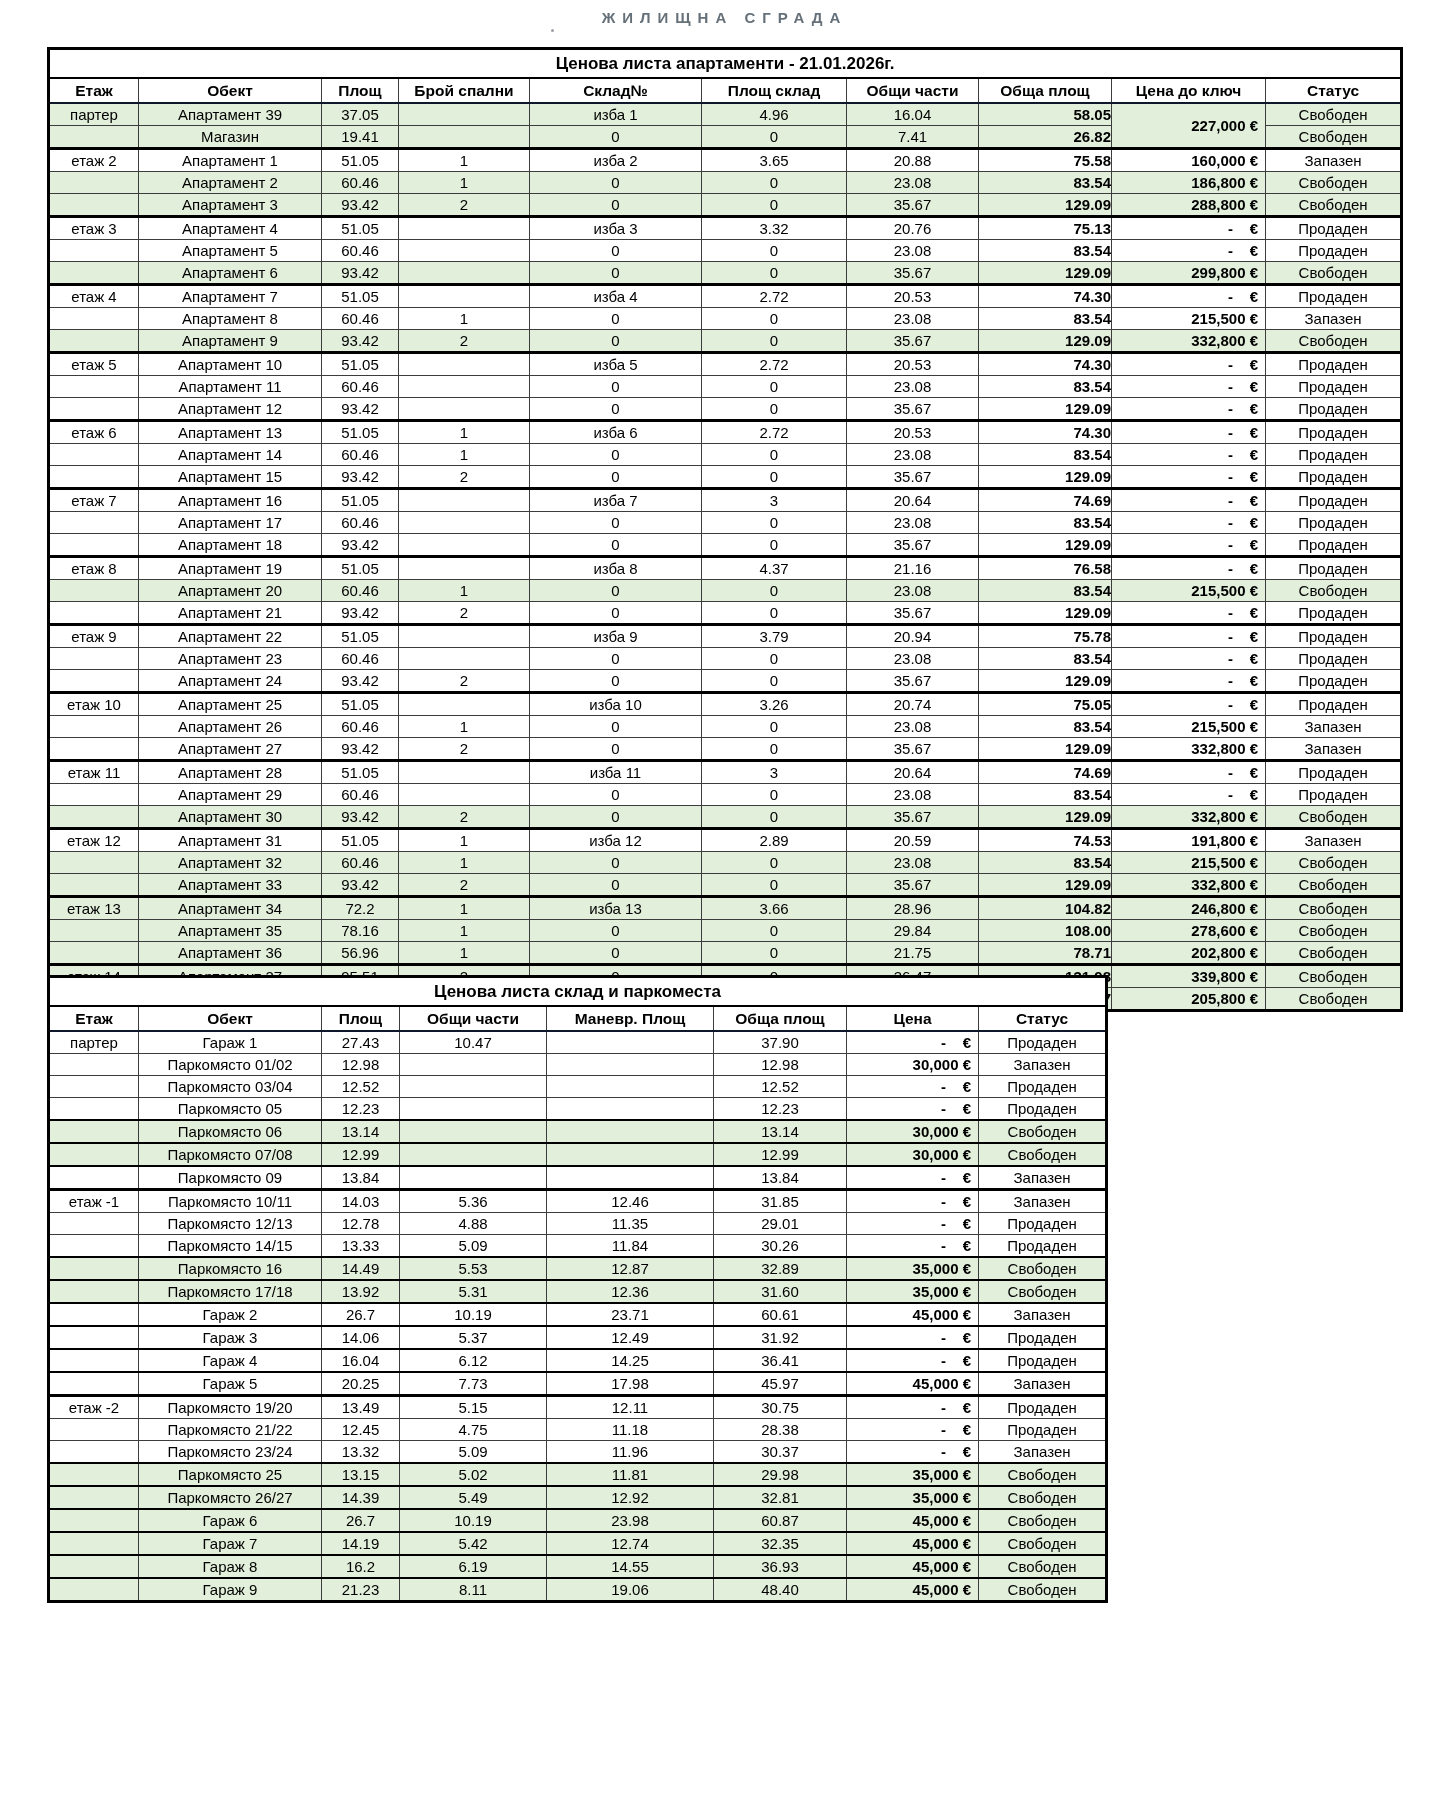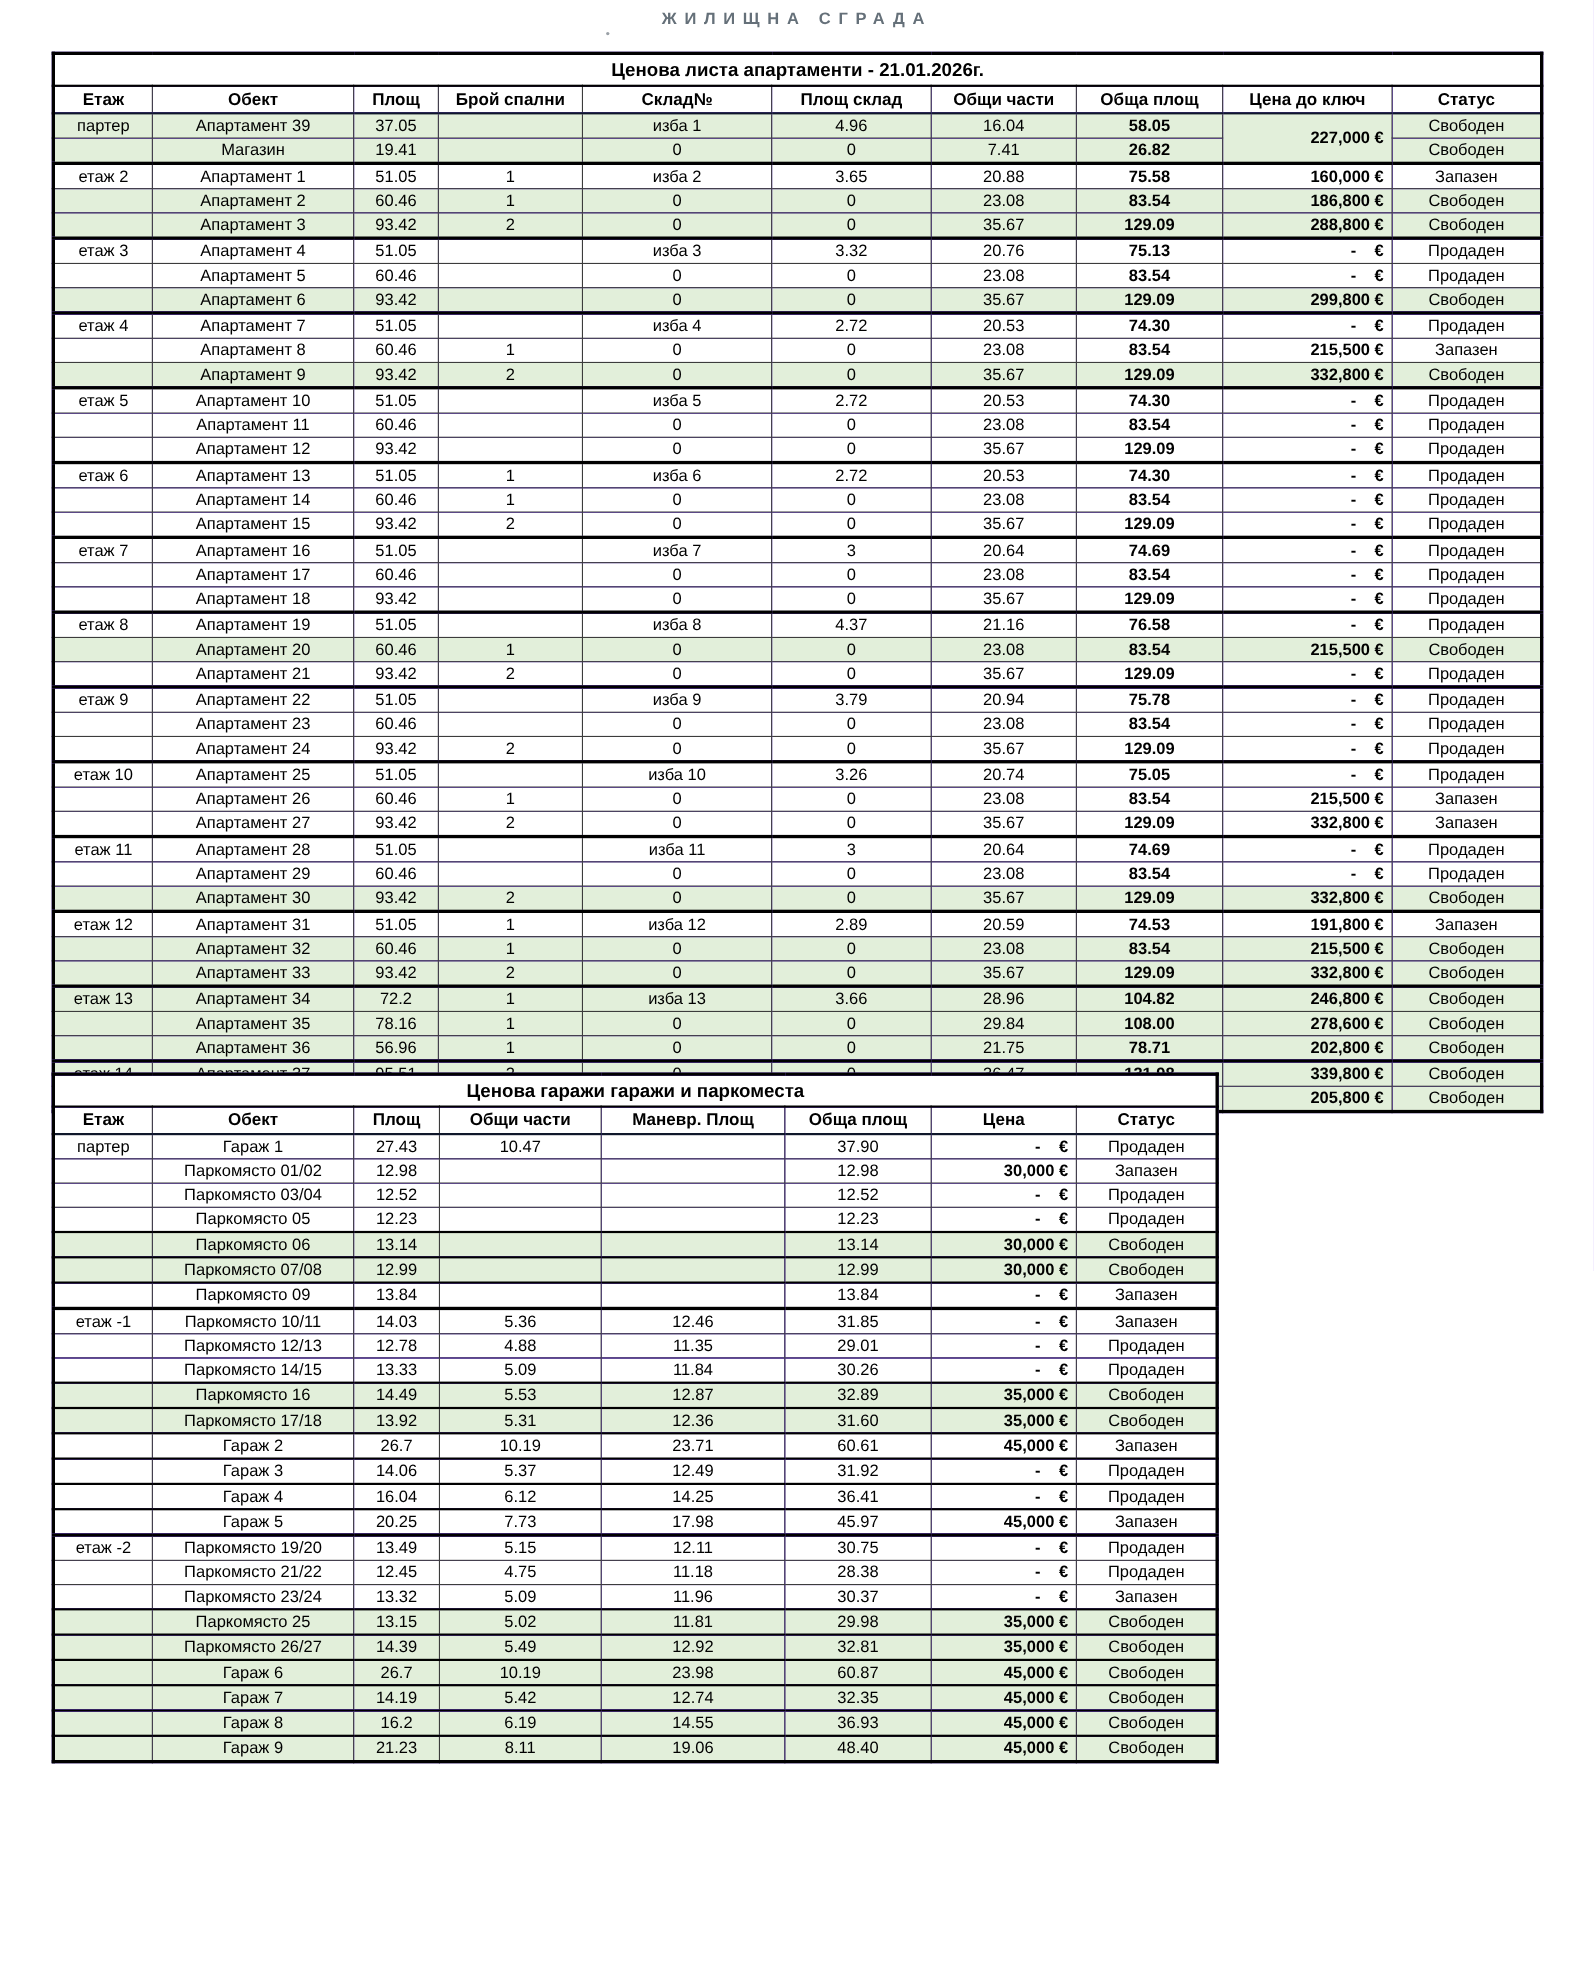--- a/index.html
+++ b/index.html
@@ -19,21 +19,21 @@
   th.title{
     height:27px;font-size:17px;font-weight:bold;text-align:center;
     border-bottom:2px solid #000;background:#fff;
   }
   th.head{
     height:23px;font-size:15.5px;font-weight:bold;text-align:center;
     border-bottom:2px solid #0f172a;background:#fff;
   }
   td{height:21px;line-height:21px;font-size:15px;text-align:center;background:#fff;}
   td.g{background:#e2efda;}
-  td.b{font-weight:bold;}
+  td.b{font-weight:bold;text-align:right;}
   td.price{font-weight:bold;text-align:right;padding-right:7px;}
   td.bt2{border-top:2px solid #000;}
   td.bt3{border-top:3px solid #000;}
 </style>
 </head>
 <body>
 
 <div class="logo">ЖИЛИЩНА СГРАДА</div>
 <div class="stray-dot"></div>
 
@@ -556,21 +556,21 @@
       <col style="width:183px">
       <col style="width:78px">
       <col style="width:147px">
     <col style="width:167px">
       <col style="width:133px">
       <col style="width:132px">
       <col style="width:128px">
   </colgroup>
   <thead>
     <tr>
-      <th class="title" colspan="8">Ценова гаражи гаражи и паркоместа</th>
+      <th class="title" colspan="8">Ценова листа склад и паркоместа</th>
     </tr>
     <tr>
       <th class="head">Етаж</th>
       <th class="head">Обект</th>
       <th class="head">Площ</th>
       <th class="head">Общи части</th>
       <th class="head">Маневр. Площ</th>
       <th class="head">Обща площ</th>
       <th class="head">Цена</th>
       <th class="head">Статус</th>

